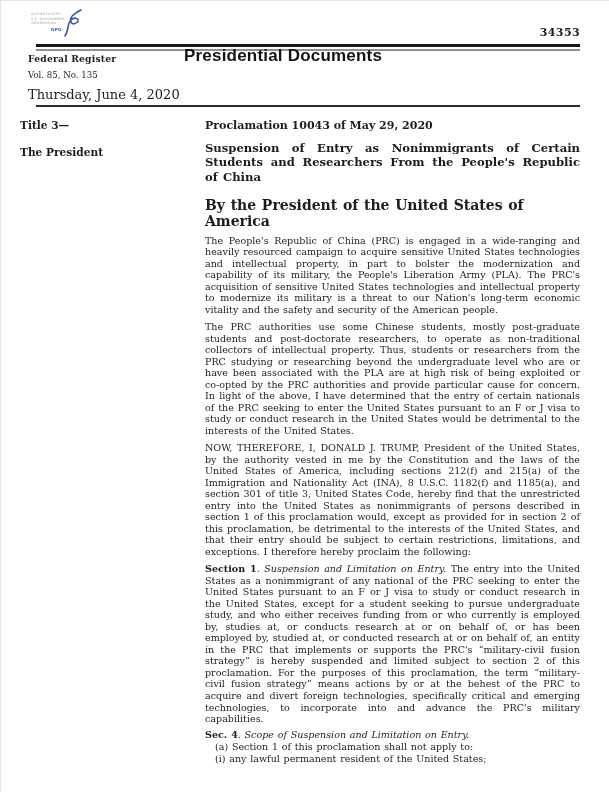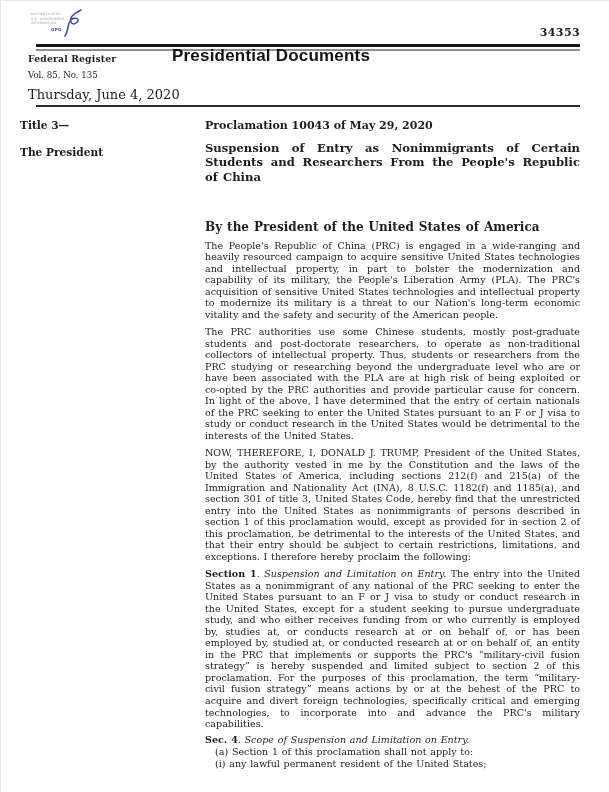--- a/index.html
+++ b/index.html
@@ -20,32 +20,32 @@
   
   .page-number{position:absolute;top:26px;right:29px;font-size:11px;font-weight:bold;letter-spacing:.4px;}
   .rule-double{position:absolute;left:36px;right:29px;top:44px;height:2px;
     border-top:3px solid #17171a;border-bottom:2px solid #909094;background:#fff;}
   .rule-thin{position:absolute;left:36px;right:29px;top:105px;border-top:2px solid #2b2b2e;}
   
   .masthead{position:absolute;left:28px;top:53px;width:155px;}
   .masthead .fr{font-weight:bold;font-size:9.2px;letter-spacing:.2px;}
   .masthead .vol{font-size:8.6px;margin-top:6px;}
   .masthead .date{font-size:13px;margin-top:7px;}
-  .presdocs{position:absolute;left:172px;top:46px;
+  .presdocs{position:absolute;left:184px;top:46px;
     font-family:"Liberation Sans","DejaVu Sans",sans-serif;
     font-weight:bold;font-size:17px;letter-spacing:.2px;color:#141416;}
   
   .sidebar{position:absolute;left:20px;top:119px;width:140px;}
   .sidebar .t3{font-weight:bold;font-size:10.6px;}
   .sidebar .pres{font-weight:bold;font-size:10.6px;margin-top:15px;}
   
   .main{position:absolute;left:205px;top:119px;width:375px;}
   .proc-line{font-weight:bold;font-size:11px;}
   .doc-title{font-weight:bold;font-size:11.6px;line-height:14.4px;text-align:justify;margin-top:9px;word-spacing:1.2px;}
-  .byline{font-weight:bold;font-size:12px;margin-top:36px;word-spacing:.8px;}
+  .byline{font-weight:bold;font-size:14px;margin-top:13px;word-spacing:.8px;}
   .subhead{font-weight:bold;font-size:9.7px;margin-top:11px;}
   .para{font-size:9.55px;line-height:11.55px;text-align:justify;margin-top:5.5px;word-spacing:.7px;}
   .para .lbl{font-weight:bold;}
   .para .ital{font-style:italic;}
   .sec-item{font-size:9.55px;line-height:11.55px;margin-top:.5px;text-indent:10px;word-spacing:.7px;}
 </style>
 </head>
 <body>
 
 <div class="page">

